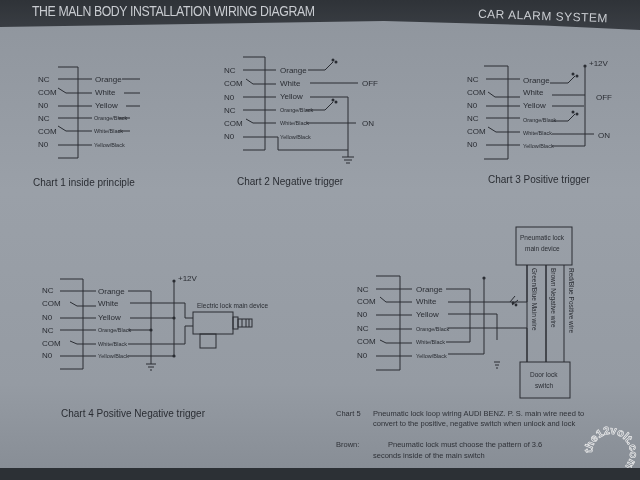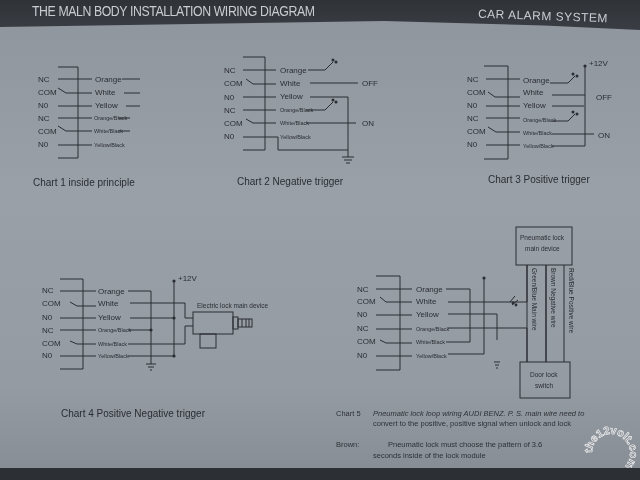--- a/index.html
+++ b/index.html
@@ -263,25 +263,25 @@
     <text class="lbl" x="416" y="292">Orange</text>
     <text class="lbl" x="416" y="304">White</text>
     <text class="lbl" x="416" y="317">Yellow</text>
     <text class="small" x="416" y="331">Orange/Black</text>
     <text class="small" x="416" y="344">White/Black</text>
     <text class="small" x="416" y="358">Yellow/Black</text>
   </g>
 </svg>
 
 <div class="note" style="left:336px; top:409px;">Chart 5</div>
-<div class="note" style="left:373px; top:409px; width:260px; white-space:nowrap;font-style:italic;">Pneumatic lock loop wiring AUDI BENZ. P. S. main wire need to</div>
-<div class="note" style="left:373px; top:419px; white-space:nowrap;">convert to the positive, positive signal when unlock and lock</div>
+<div class="note" style="left:373px; top:409px; width:260px; white-space:nowrap;">Pneumatic lock loop wiring AUDI BENZ. P. S. main wire need to</div>
+<div class="note" style="left:373px; top:419px; white-space:nowrap;">convert to the positive, negative switch when unlock and lock</div>
 <div class="note" style="left:336px; top:440px;">Brown:</div>
 <div class="note" style="left:388px; top:440px; white-space:nowrap;">Pneumatic lock must choose the pattern of 3.6</div>
-<div class="note" style="left:373px; top:451px; white-space:nowrap;">seconds inside of the lock module</div>
+<div class="note" style="left:373px; top:451px; white-space:nowrap;">seconds inside of the main switch</div>
 
 <svg class="watermark" viewBox="0 0 56 56">
   <defs>
       <path id="wm-circle" d="M28,28 m-19,0 a19,19 0 1,1 38,0 a19,19 0 1,1 -38,0"></path>
     </defs>
   <text style="font-family:'Liberation Sans', sans-serif; font-size:11px; font-weight:bold; fill:none; stroke:#f4f4f4; stroke-width:0.6;">
     <textPath href="#wm-circle">the12volt.com</textPath>
   </text>
 </svg>
 

